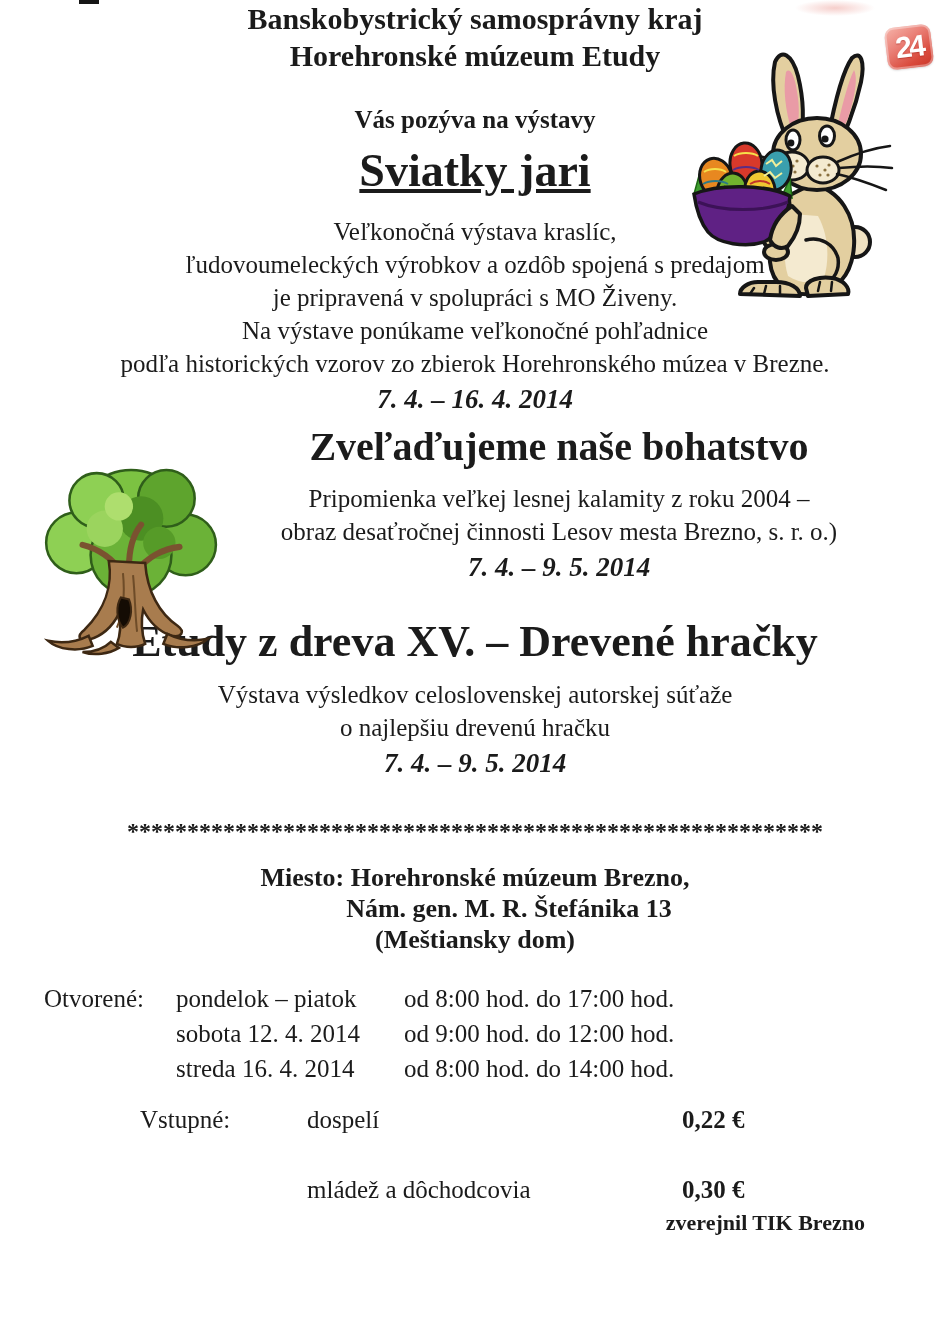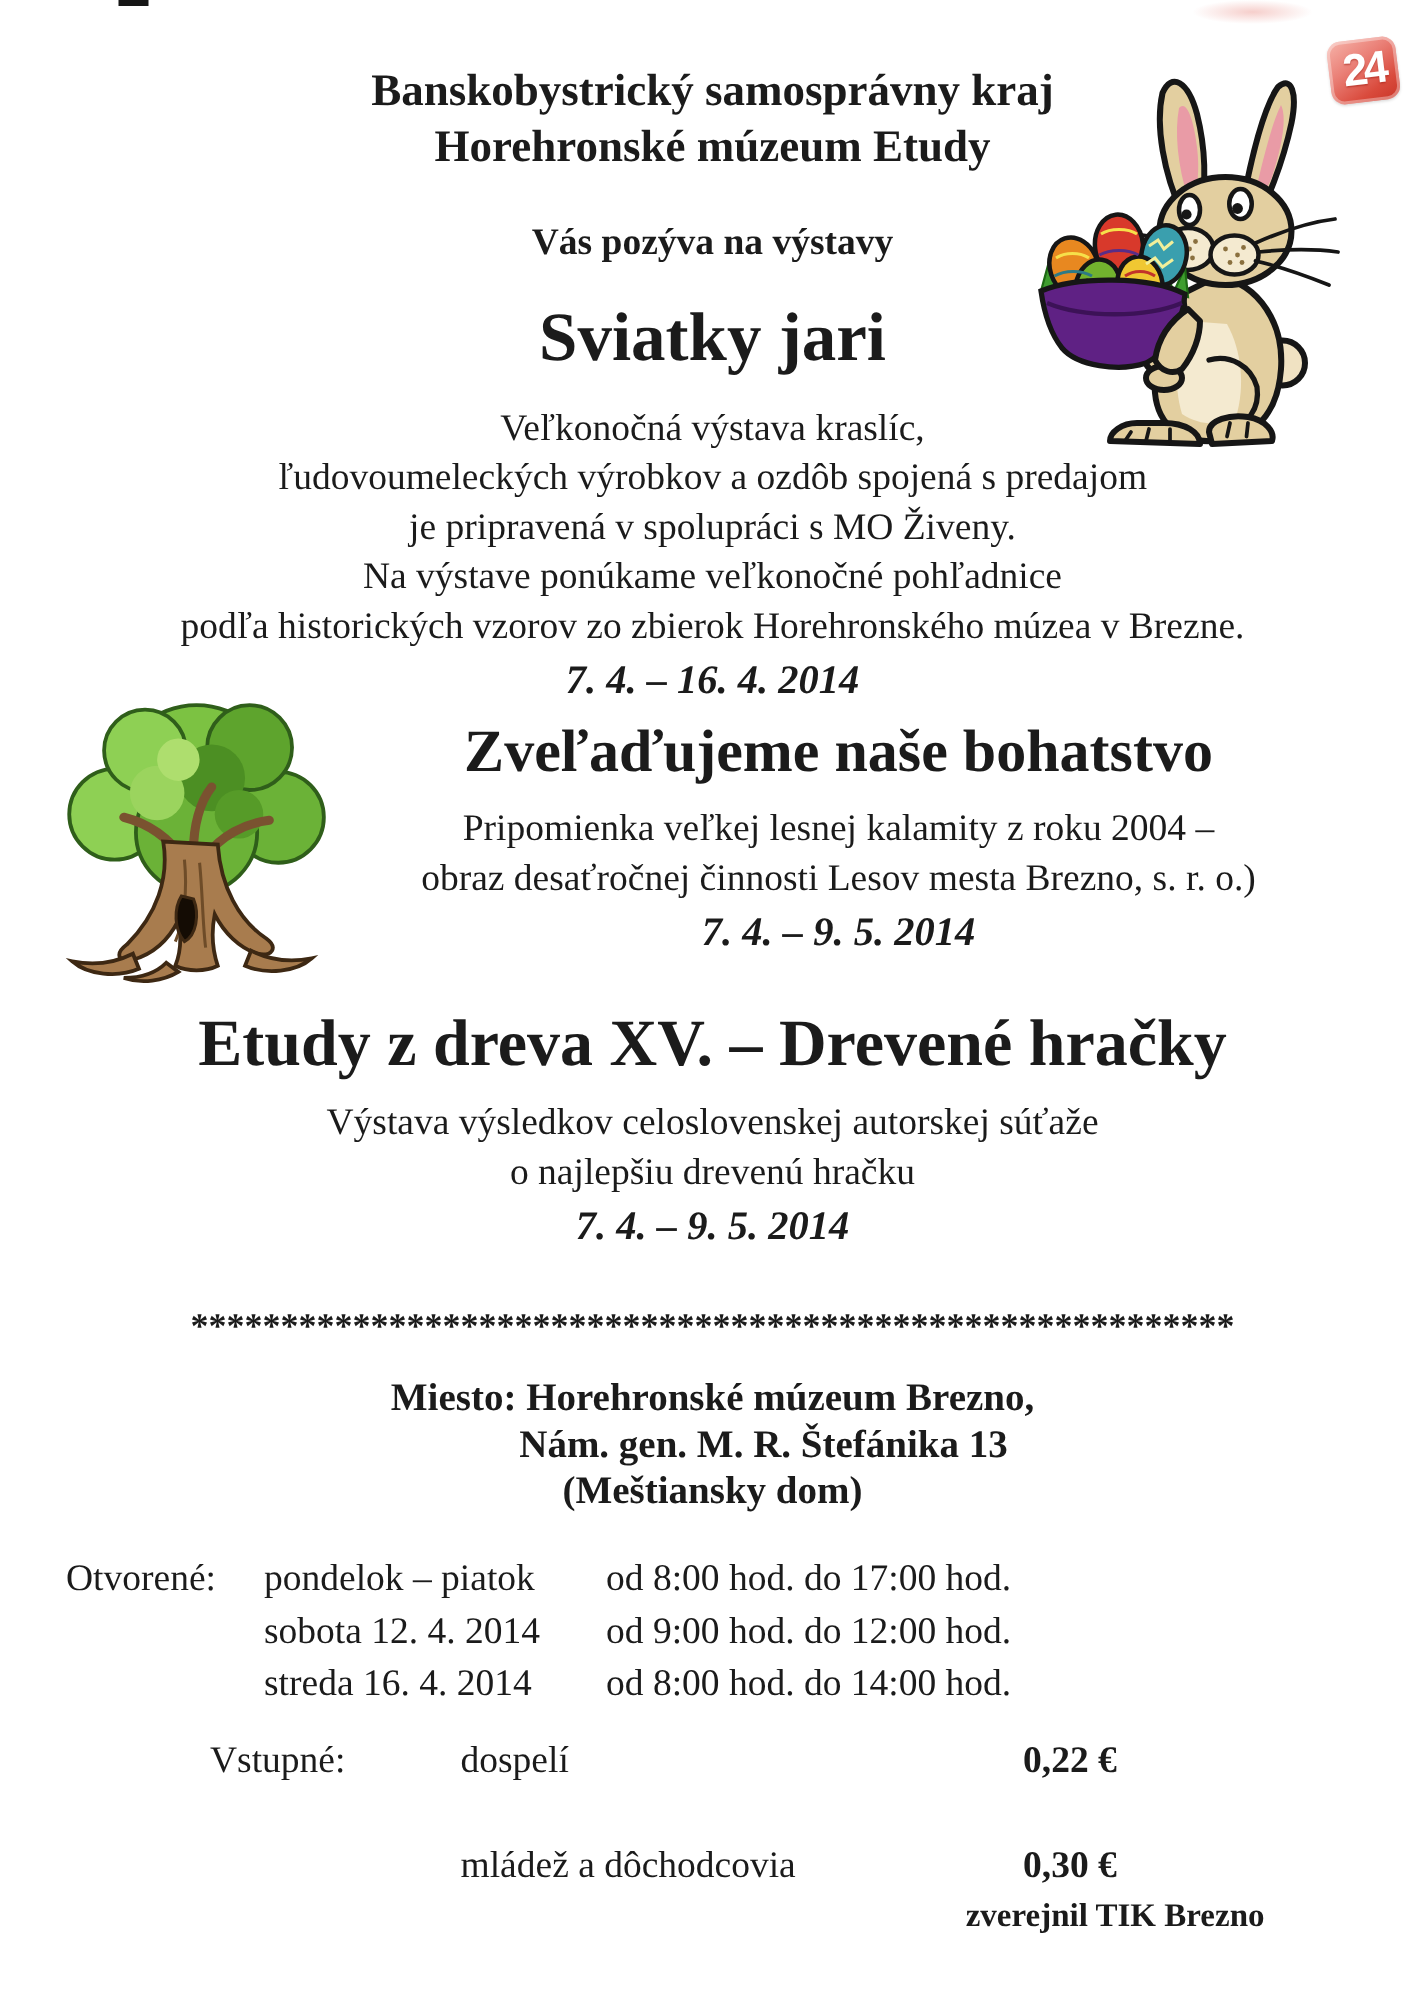--- a/index.html
+++ b/index.html
@@ -28,41 +28,41 @@
   }
   .badge span{
     color:#ffffff;font-family:"Liberation Sans","DejaVu Sans",sans-serif;
     font-weight:bold;font-size:30px;letter-spacing:-3px;line-height:1;
     text-shadow:0 1px 1px rgba(160,30,20,.5);
   }
   
   .bunny{position:absolute;left:688px;top:44px;width:206px;height:258px;}
   .tree{position:absolute;left:38px;top:462px;width:180px;height:194px;}
   
-  .org{padding-top:42px;font-size:30px;font-weight:bold;line-height:37px;}
+  .org{font-size:30px;font-weight:bold;line-height:37px;}
   .invite{margin-top:30px;font-size:25px;font-weight:bold;line-height:31px;}
-  .title1{margin-top:20px;font-size:46px;font-weight:bold;line-height:56px;}
+  .title1{margin-top:8px;font-size:46px;font-weight:bold;line-height:56px;text-decoration:underline;}
   .para{margin-top:16px;font-size:25px;line-height:33px;}
   .para div{white-space:nowrap;}
   .date{margin-top:2px;font-size:27px;font-weight:bold;font-style:italic;line-height:34px;}
   .section2{margin-top:6px;margin-left:168px;}
   .title2{margin:0;font-size:40px;font-weight:bold;line-height:50px;}
   .section2 .para{margin-top:10px;}
   .title3{margin:30px 0 0 0;font-size:44px;font-weight:bold;line-height:56px;}
   .para3{margin-top:8px;}
   .stars{margin-top:36px;font-size:24px;font-weight:bold;line-height:30px;letter-spacing:0;}
   .venue{margin-top:16px;font-size:26px;font-weight:bold;line-height:31px;}
   .venue .v2{position:relative;left:34px;}
   .grid{display:grid;margin-left:140px;font-size:25px;line-height:35px;text-align:left;}
   .grid.hours{margin-top:26px;grid-template-columns:132px 228px auto;margin-left:44px;}
   .grid.fees{margin-top:16px;grid-template-columns:132px 340px auto;gap:35px;}
   .grid .price{font-weight:bold;}
   .final{margin-top:10px;font-size:27px;font-weight:bold;line-height:36px;}
   .published{margin-top:2px;font-size:22px;font-weight:bold;line-height:28px;
-    text-align:right;padding-right:107px;}
+    text-align:right;padding-right:85px;}
 </style>
 </head>
 <body>
 
 <div class="page">
 
   <div class="artifact-dash"></div>
   <div class="artifact-pink"></div>
 
   <div class="badge">

